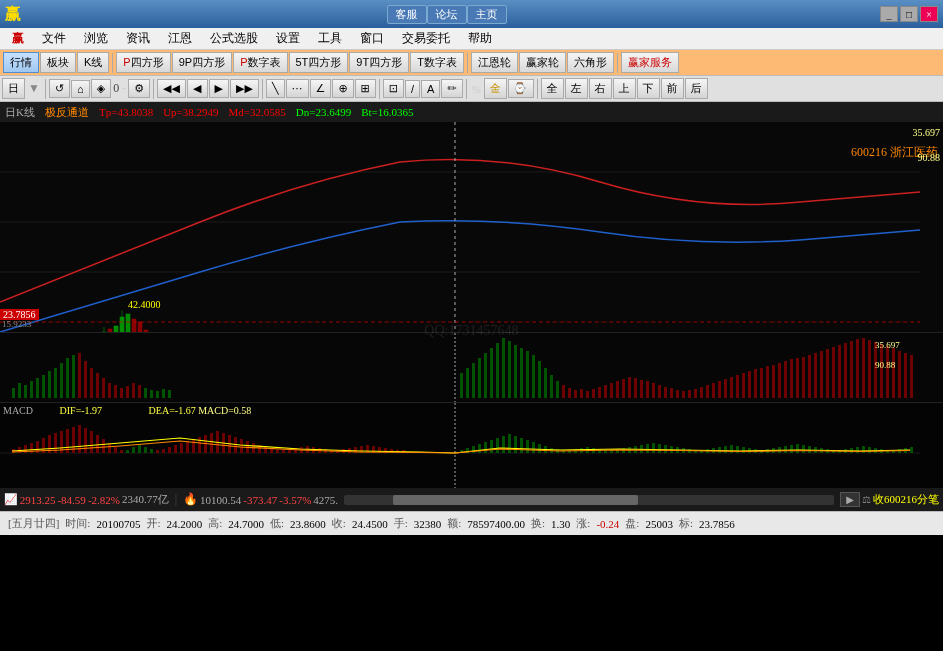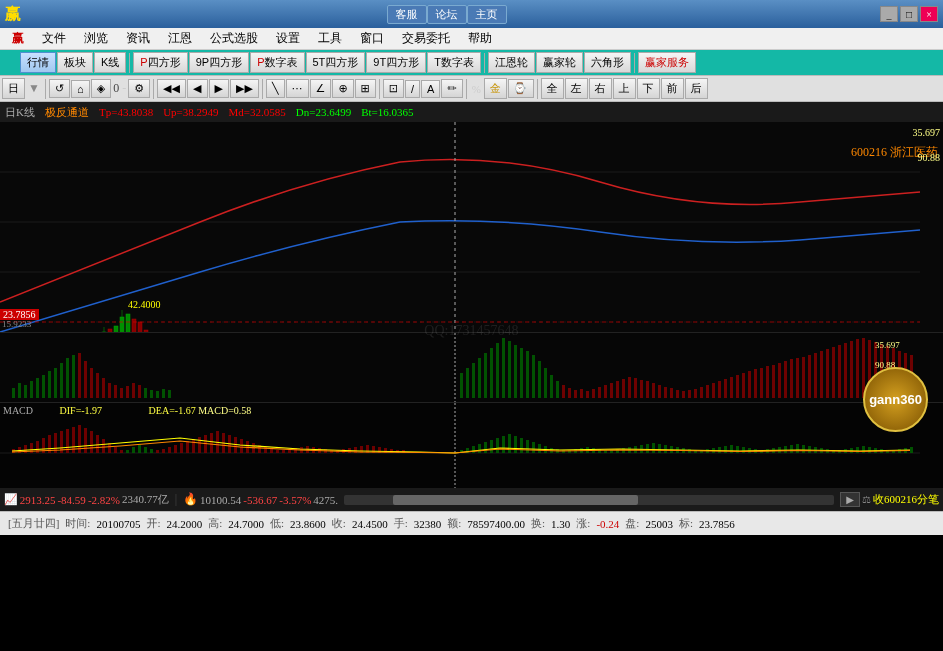--- a/index.html
+++ b/index.html
@@ -38,25 +38,25 @@
     }
     .menu-item {
       padding: 2px 8px;
       font-size: 12px;
       color: #000;
       cursor: pointer;
     }
 
     
     #toolbar1 {
-      background: #14b8a6;
+      background: #fdba74;
       height: 26px;
       display: flex;
       align-items: center;
-      padding: 0 20px;
+      padding: 0 3px;
       border-bottom: 1px solid #bbb;
       gap: 1px;
       overflow: hidden;
     }
     .tb1-btn {
       background: linear-gradient(to bottom, #f5f5f5, #d8d8d8);
       border: 1px solid #aaa;
       padding: 2px 6px;
       font-size: 11px;
       cursor: pointer;
@@ -296,23 +296,20 @@
 
     <div style="position:absolute;left:0;top:185px;z-index:10;">
       <span style="background:#cc0000;color:#fff;font-size:10px;padding:0 3px;">23.7856</span>
     </div>
 
 
     <div style="position:absolute;top:55%;left:45%;color:rgba(200,200,200,0.12);font-size:14px;z-index:1;pointer-events:none;">
       <span>QQ:1731457648</span>
     </div>
 
-    <div id="gann-logo" style="position:absolute;bottom:55px;right:15px;width:65px;height:65px;background:radial-gradient(circle,#d4a020,#7a5000);border-radius:50%;display:flex;align-items:center;justify-content:center;color:#fff;font-size:13px;font-weight:bold;z-index:20;border:2px solid #e0c040;font-family:Arial;">
-      gann360
-    </div>
 
     <div style="position:absolute;right:3px;top:5px;color:#ff8;font-size:10px;z-index:5;">
       <div>35.697</div>
     </div>
     <div style="position:absolute;right:3px;top:30px;color:#ff8;font-size:10px;z-index:5;">
       <div>90.88</div>
     </div>
 
     <svg width="100%" height="100%" style="position:absolute;top:0;left:0;">
 
@@ -830,21 +827,21 @@
 
 <div id="statusbar" style="background:#1a1a1a;height:24px;display:flex;align-items:center;padding:0 4px;border-top:1px solid #333;gap:2px;overflow:hidden;">
   <span style="color:#888;font-size:11px;">📈</span>
   <span class="sb-item sb-red">2913.25</span>
   <span class="sb-item sb-red">-84.59</span>
   <span class="sb-item sb-red">-2.82%</span>
   <span class="sb-item">2340.77亿</span>
   <span style="color:#444;margin:0 4px;">|</span>
   <span style="color:#88aaff;font-size:12px;">🔥</span>
   <span class="sb-item">10100.54</span>
-  <span class="sb-item sb-red">-536.67</span>
+  <span class="sb-item sb-red">-373.47</span>
   <span class="sb-item sb-red">-3.57%</span>
   <span class="sb-item">4275.</span>
   <div style="flex:1;">
     <div style="height:10px;background:#333;margin:7px 4px;border-radius:2px;position:relative;">
       <div style="position:absolute;left:10%;width:50%;height:100%;background:#666;border-radius:2px;"></div>
     </div>
   </div>
   <button style="background:#333;border:1px solid #555;color:#aaa;font-size:10px;padding:1px 5px;cursor:pointer;">▶</button>
   <span style="color:#888;font-size:10px;">⚖</span>
   <span class="sb-item sb-yellow">收600216分笔</span>

